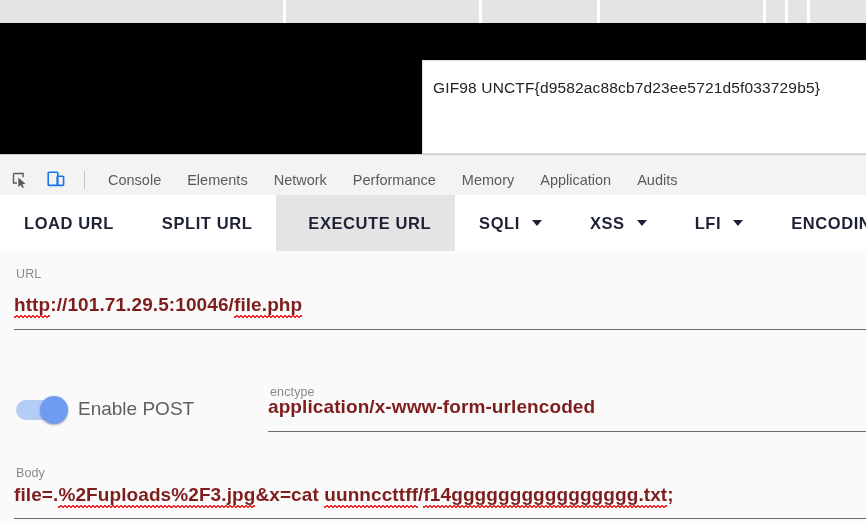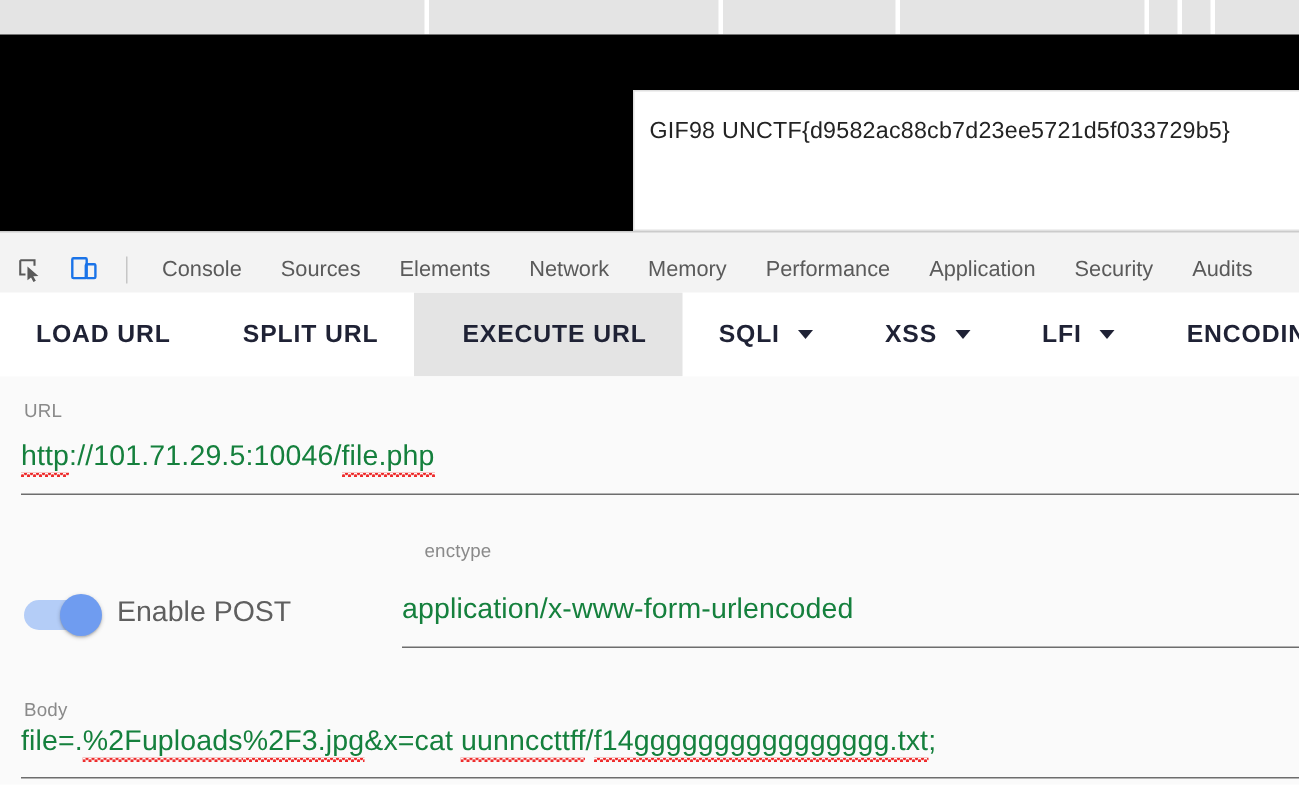--- a/index.html
+++ b/index.html
@@ -120,23 +120,24 @@
     background: #fafafa;
   }
 
   .field-label {
     font-size: 12.5px;
     color: #8a8a8a;
     letter-spacing: 0.01em;
   }
   .field-value {
     font-size: 19px;
-    color: #15803d;
+    color: #7f1d1d;
     white-space: nowrap;
     letter-spacing: 0.005em;
+    font-weight: bold;
   }
   .underline {
     background: #6d6d6d;
     height: 1px;
   }
 
   
   #url-label  { position: absolute; left: 16px; top: 267px; }
   #url-value  { position: absolute; left: 14px; top: 294px; }
   #url-underline { position: absolute; left: 14px; top: 329px; width: 852px; }
@@ -159,21 +160,21 @@
     background: #6f9cf0;
     box-shadow: 0 1px 3px rgba(0,0,0,0.22), 0 1px 1px rgba(0,0,0,0.12);
   }
   #post-toggle-label {
     position: absolute; left: 78px; top: 398px;
     font-size: 19px; color: #5f5f5f;
     white-space: nowrap;
   }
 
   
-  #enctype-label { position: absolute; left: 270px; top: 360px; margin-left: 13px; }
+  #enctype-label { position: absolute; left: 270px; top: 385px; }
   #enctype-value { position: absolute; left: 268px; top: 396px; }
   #enctype-underline { position: absolute; left: 268px; top: 431px; width: 598px; }
 
   
   #body-label { position: absolute; left: 16px; top: 466px; }
   #body-value { position: absolute; left: 14px; top: 484px; }
   #body-underline { position: absolute; left: 14px; top: 518px; width: 852px; }
 
   
   .sq {
@@ -225,27 +226,25 @@
     <svg width="18" height="18" viewBox="0 0 18 18" aria-hidden="true">
       <rect x="1.2" y="1.2" width="9.6" height="13.2" rx="0.8" fill="none" stroke="#1a73e8" stroke-width="1.6"></rect>
       <rect x="10.2" y="5.2" width="6.4" height="9.2" rx="0.8" fill="none" stroke="#1a73e8" stroke-width="1.6"></rect>
     </svg>
   </div>
 
   <div class="dt-sep"></div>
 
   <div id="tabs-wrap">
     <div class="dt-tab">Console</div>
-    <div class="dt-tab">Sources</div>
     <div class="dt-tab">Elements</div>
     <div class="dt-tab">Network</div>
+    <div class="dt-tab">Performance</div>
     <div class="dt-tab">Memory</div>
-    <div class="dt-tab">Performance</div>
     <div class="dt-tab">Application</div>
-    <div class="dt-tab">Security</div>
     <div class="dt-tab">Audits</div>
   </div>
 </div>
 
 <div id="hackbar-toolbar">
   <div class="hb-btn">
     <span>LOAD URL</span>
   </div>
   <div class="hb-btn">
     <span>SPLIT URL</span>

